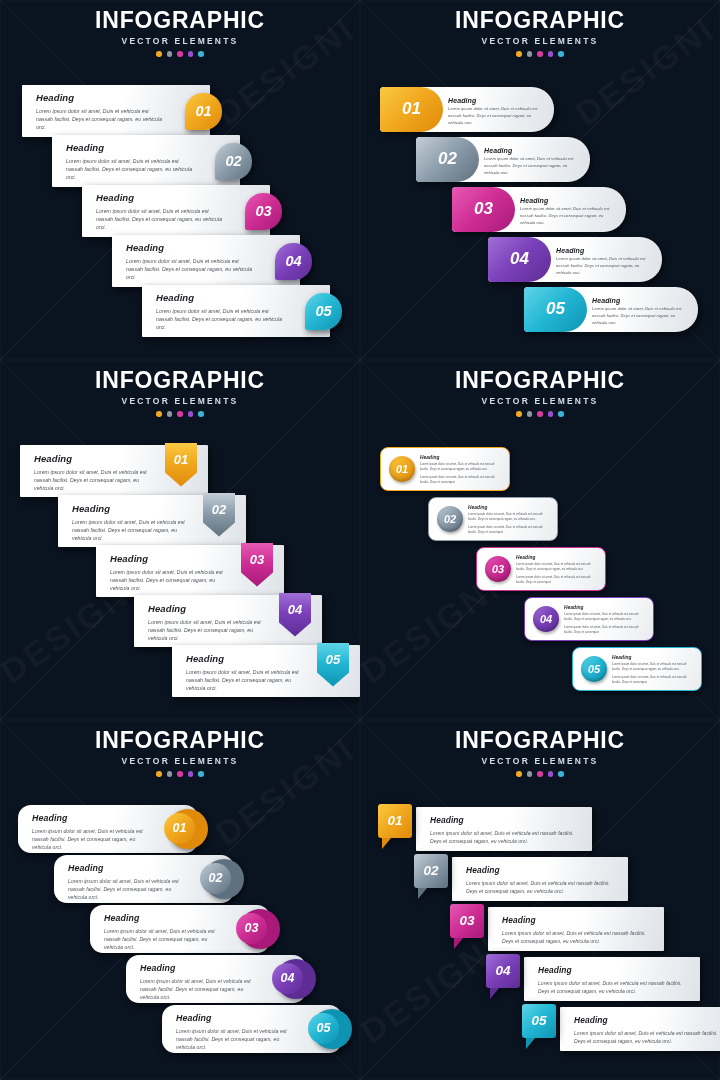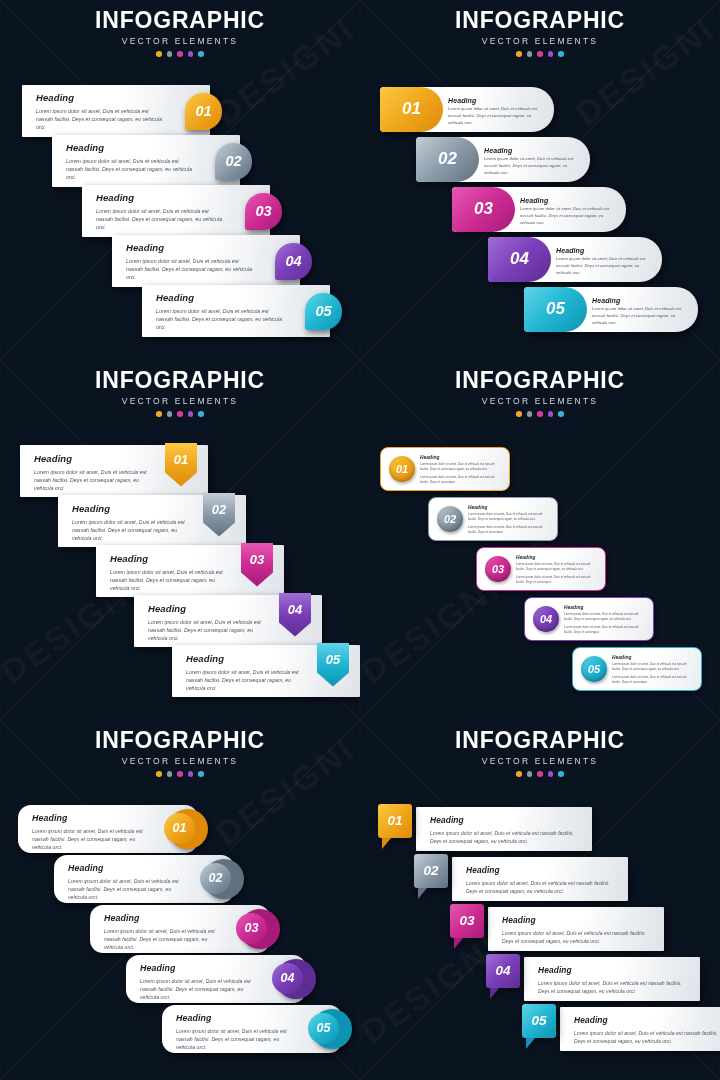--- a/index.html
+++ b/index.html
@@ -34,21 +34,21 @@
   .wm-a{top:52px;left:205px;}
   .wm-b{top:250px;left:-10px;}
 
   
   .phead{position:relative;z-index:3;text-align:center;padding-top:9px;}
   .ptitle{
     color:#ffffff;font-size:23px;font-weight:700;letter-spacing:.8px;
     line-height:1;margin:0;
   }
   .psub{
-    color:#d7dde6;font-size:8.5px;letter-spacing:2.2px;margin-top:4px;font-weight:400;
+    color:#d7dde6;font-size:8.5px;letter-spacing:2.2px;margin-top:4px;font-weight:700;
   }
   .pdots{display:flex;gap:5px;justify-content:center;margin-top:5px;}
   .pdots i{width:5.5px;height:5.5px;border-radius:50%;display:block;}
 
   .stack{position:relative;z-index:2;margin-top:14px;}
 
   
   .card{
     position:absolute;
     background:linear-gradient(100deg,#ffffff 0%,#ffffff 52%,#eceff2 78%,#dfe3e8 100%);

